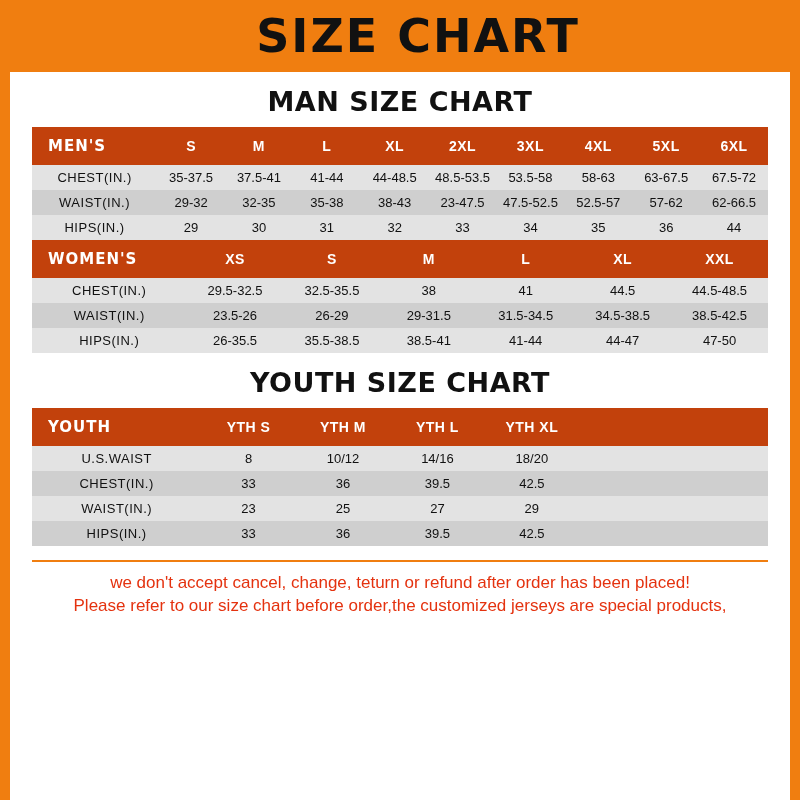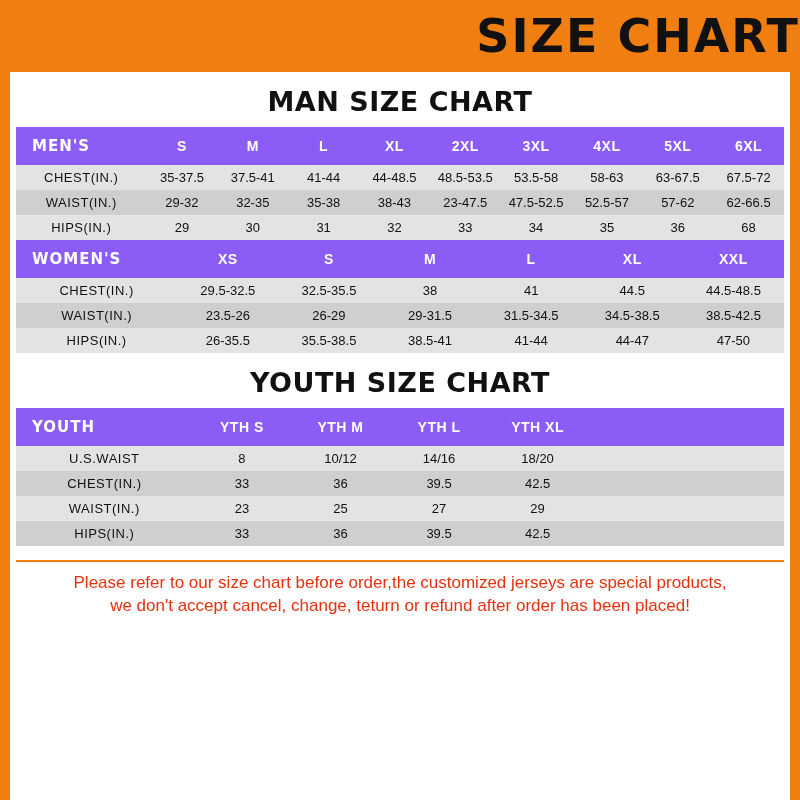--- a/index.html
+++ b/index.html
@@ -20,35 +20,35 @@
     background: #fff;
     border-left: 10px solid #f07e10;
     border-right: 10px solid #f07e10;
     box-sizing: border-box;
   }
   .banner {
     background: #f07e10;
     height: 72px;
     display: flex;
     align-items: center;
-    justify-content: flex-end;
+    justify-content: center;
     margin: 0 -10px;
     padding-left: 36px;
   }
   .banner-title {
     font-family: "DejaVu Sans", sans-serif;
     font-weight: bold;
     font-size: 46px;
     letter-spacing: 2px;
     color: #111;
     text-align: center;
     line-height: 1;
   }
   .content {
-    padding: 0 6px;
+    padding: 0 22px;
     box-sizing: border-box;
   }
   .section-title {
     text-align: center;
     font-family: "DejaVu Sans", sans-serif;
     font-weight: bold;
     font-size: 27px;
     color: #111;
     letter-spacing: 0.5px;
     margin: 14px 0 10px 0;
@@ -60,21 +60,21 @@
   }
   table.size-table th,
   table.size-table td {
     text-align: center;
     font-size: 13px;
     color: #111;
     padding: 5px 2px;
     font-family: "Liberation Sans", sans-serif;
   }
   table.size-table thead th {
-    background: #8b5cf6;
+    background: #c2410c;
     color: #fff;
     font-size: 14px;
     font-weight: bold;
     padding: 10px 2px;
     letter-spacing: 0.5px;
   }
   table.size-table thead th.corner {
     text-align: left;
     padding-left: 16px;
     font-family: "DejaVu Sans", sans-serif;
@@ -175,21 +175,21 @@
         <tr class="odd">
           <td class="rowlabel">HIPS(IN.)</td>
           <td>29</td>
           <td>30</td>
           <td>31</td>
           <td>32</td>
           <td>33</td>
           <td>34</td>
           <td>35</td>
           <td>36</td>
-          <td>68</td>
+          <td>44</td>
         </tr>
       </tbody>
     </table>
 
     <table class="size-table women">
       <colgroup>
         <col class="c0">
           <col>
           <col>
           <col>
@@ -295,18 +295,18 @@
           <td>36</td>
           <td>39.5</td>
           <td>42.5</td>
           <td></td>
           <td></td>
         </tr>
       </tbody>
     </table>
 
     <div class="footer-note">
+      <div>we don't accept cancel, change, teturn or refund after order has been placed!</div>
       <div>Please refer to our size chart before order,the customized jerseys are special products,</div>
-      <div>we don't accept cancel, change, teturn or refund after order has been placed!</div>
     </div>
 
   </div>
 </div>
 
 </body></html>

